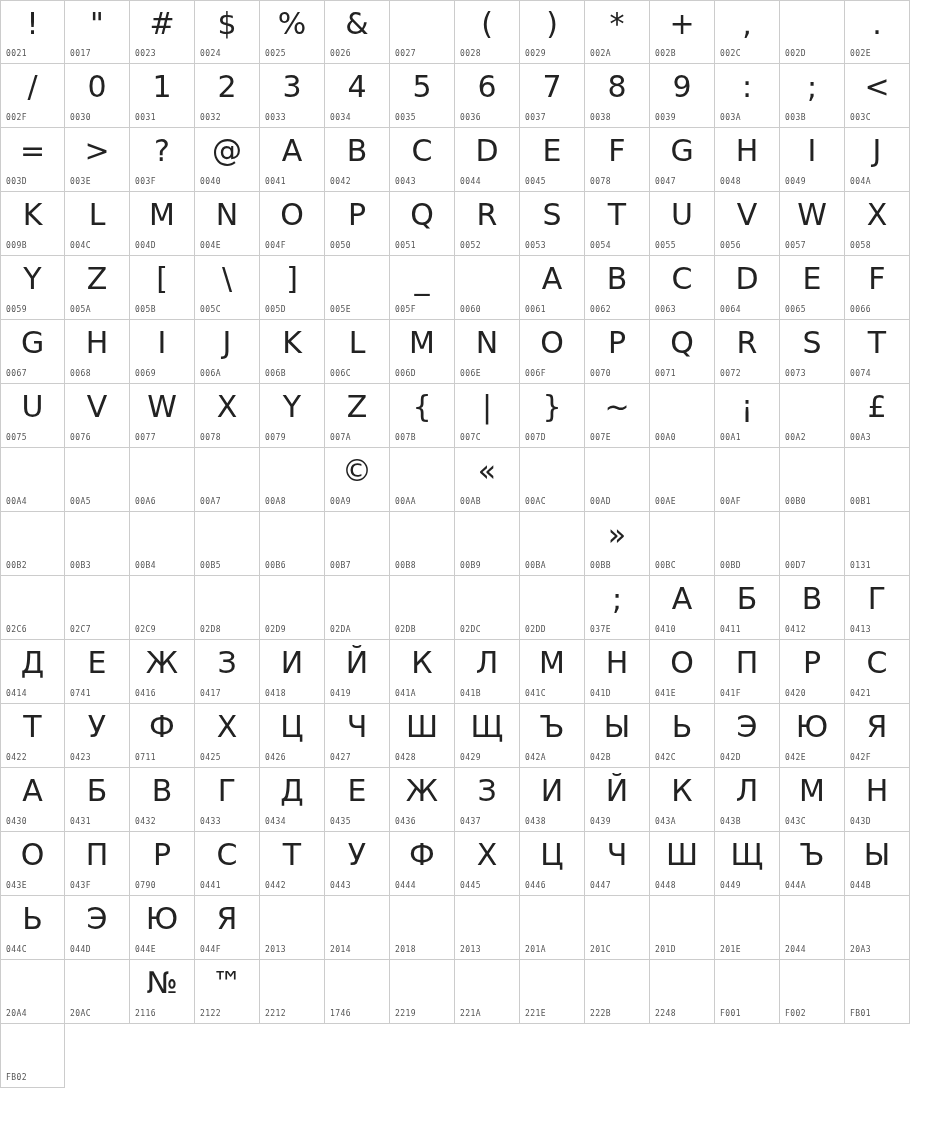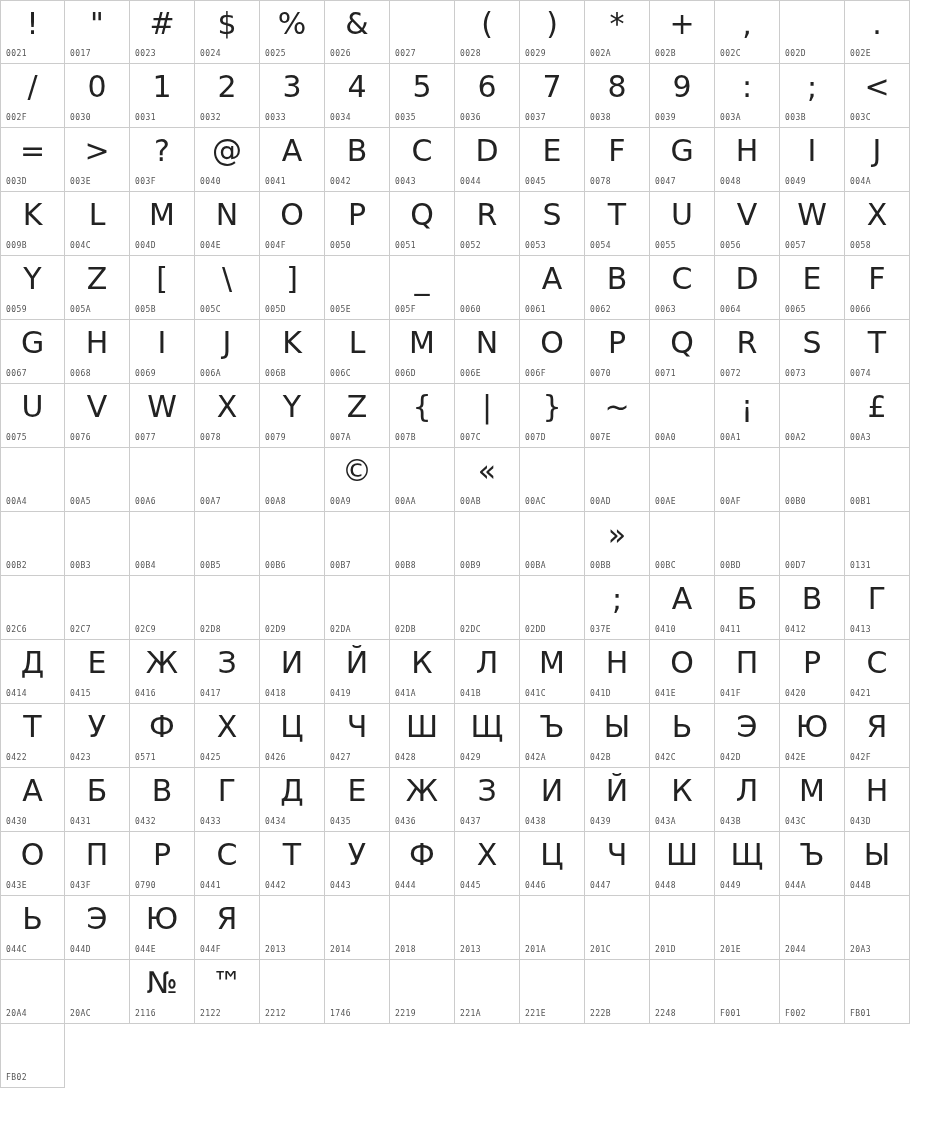--- a/index.html
+++ b/index.html
@@ -623,21 +623,21 @@
     <div class="cell">
       <div class="glyph">Г</div>
       <div class="code">0413</div>
     </div>
     <div class="cell">
       <div class="glyph">Д</div>
       <div class="code">0414</div>
     </div>
     <div class="cell">
       <div class="glyph">Е</div>
-      <div class="code">0415</div>
+      <div class="code">0741</div>
     </div>
     <div class="cell">
       <div class="glyph">Ж</div>
       <div class="code">0416</div>
     </div>
     <div class="cell">
       <div class="glyph">З</div>
       <div class="code">0417</div>
     </div>
     <div class="cell">
@@ -683,21 +683,21 @@
     <div class="cell">
       <div class="glyph">Т</div>
       <div class="code">0422</div>
     </div>
     <div class="cell">
       <div class="glyph">У</div>
       <div class="code">0423</div>
     </div>
     <div class="cell">
       <div class="glyph">Ф</div>
-      <div class="code">0571</div>
+      <div class="code">0711</div>
     </div>
     <div class="cell">
       <div class="glyph">Х</div>
       <div class="code">0425</div>
     </div>
     <div class="cell">
       <div class="glyph">Ц</div>
       <div class="code">0426</div>
     </div>
     <div class="cell">

